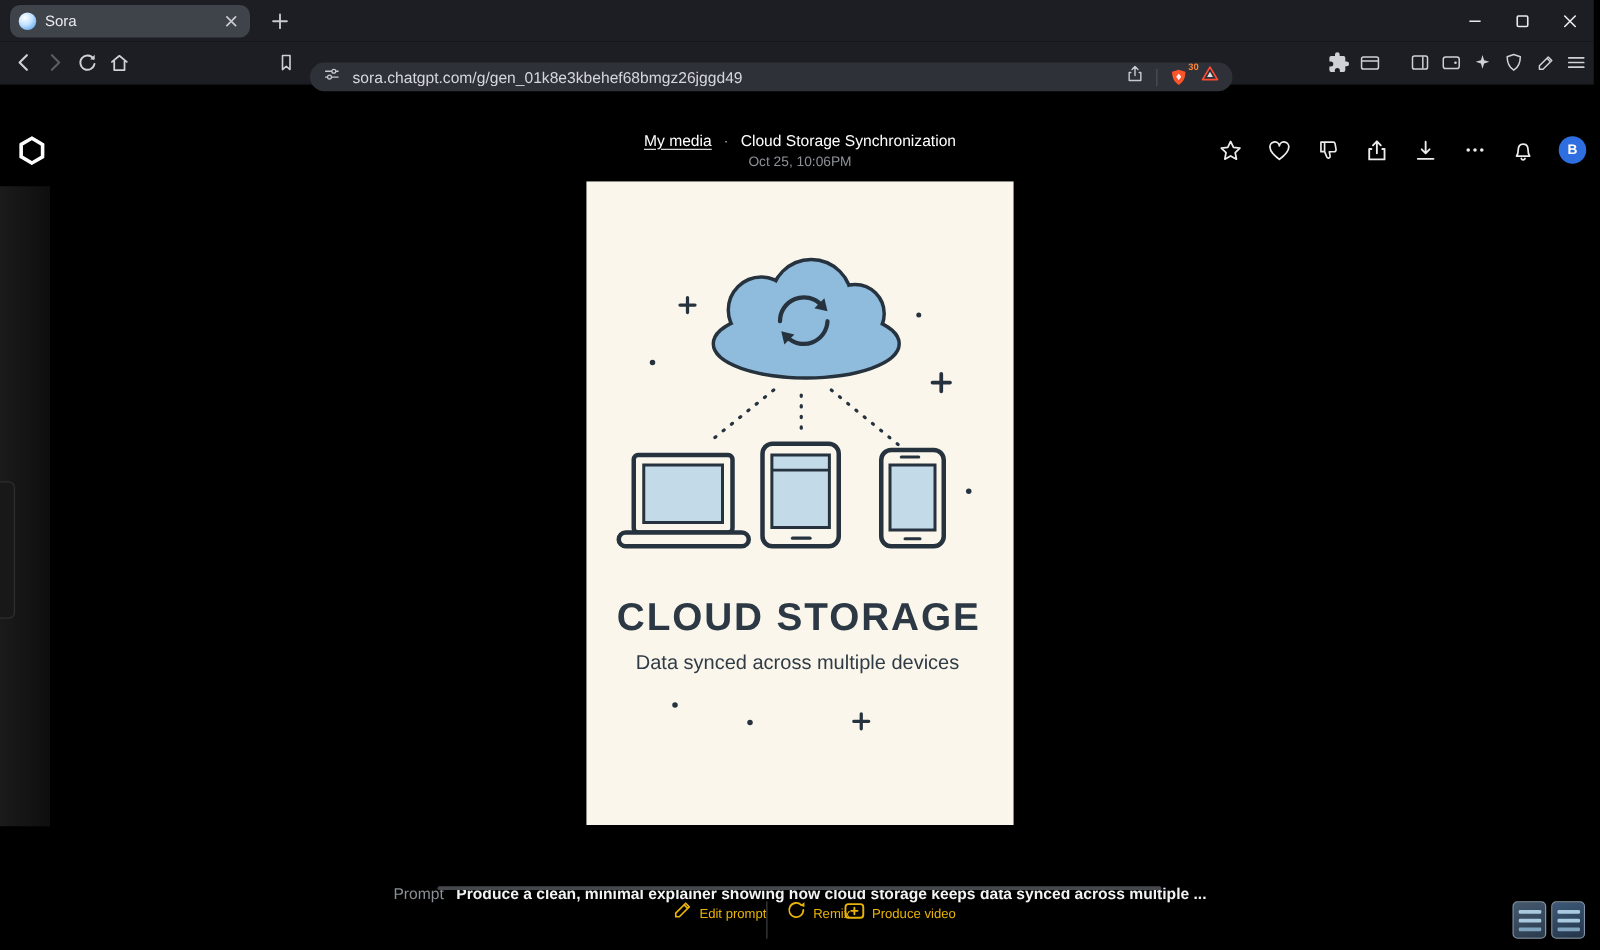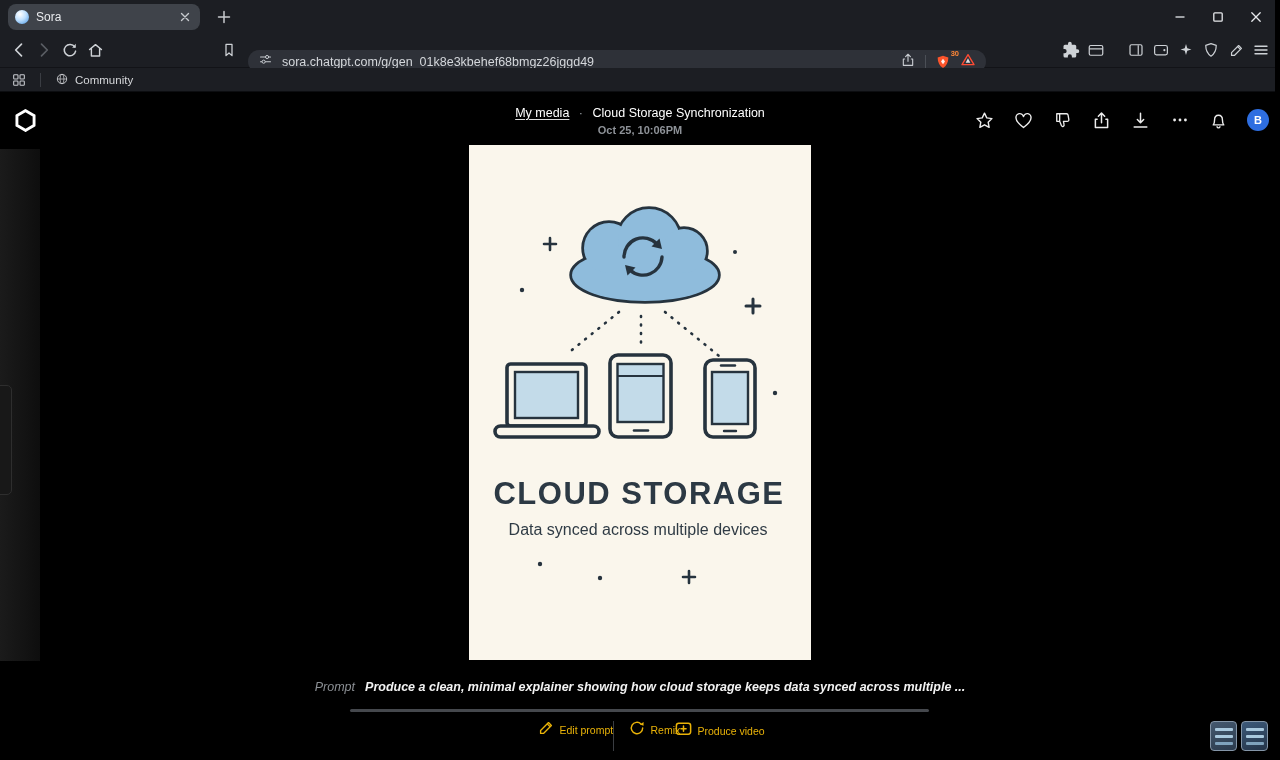--- a/index.html
+++ b/index.html
@@ -32,32 +32,32 @@
   .bm-sep { width:1px; height:14px; background:#3a3d43; margin:0 8px; }
   .bm-item { display:flex; align-items:center; gap:6px; color:#d5d7da; font-size:11.5px; padding:2px 6px; border-radius:4px; }
 
   
   .main { position:absolute; top:92px; left:0; width:1280px; height:668px; background:#000; }
   .openai-logo { position:absolute; left:13px; top:16px; width:25px; height:25px; }
   .media-header { position:absolute; top:14px; left:0; width:100%; text-align:center; color:#fff; }
   .crumb-line { font-size:12.5px; font-weight:500; }
   .crumb-link { text-decoration:underline; text-underline-offset:2px; text-decoration-color:rgba(255,255,255,.85); }
   .crumb-sep { color:#9aa0a6; margin:0 6px; font-weight:400; }
-  .timestamp { margin-top:4px; font-size:11px; color:#8e9298; font-weight:700; }
+  .timestamp { margin-top:4px; font-size:11px; color:#8e9298; font-weight:400; }
   .header-actions { position:absolute; top:17px; right:11px; display:flex; align-items:center; gap:18px; color:#ececec; }
   .ha-btn { width:21px; height:21px; display:flex; align-items:center; justify-content:center; }
   .avatar { width:22px; height:22px; border-radius:50%; background:#2e6ee0; color:#fff; font-size:11px; font-weight:bold; display:flex; align-items:center; justify-content:center; }
 
   .prev-item { position:absolute; left:0; top:57px; width:40px; height:512px; background:linear-gradient(90deg,#1b1b1b,#0e0e0e); }
   .prev-thumb { position:absolute; left:-5px; top:236px; width:17px; height:110px; border:1px solid #2e2e2e; border-radius:5px; background:#181818; }
 
   .poster { position:absolute; left:469px; top:53px; width:342px; height:515px; }
   .poster svg { display:block; }
 
-  .prompt-row { position:absolute; top:588px; left:0; width:100%; display:flex; justify-content:center; align-items:baseline; gap:10px; font-size:12.5px;font-style:italic; }
+  .prompt-row { position:absolute; top:616px; left:0; width:100%; display:flex; justify-content:center; align-items:baseline; gap:10px; font-size:12.5px; }
   .prompt-label { color:#8b8f94; }
   .prompt-text { color:#f2f2f2; font-weight:bold; }
   .prompt-scrollbar { position:absolute; top:617px; left:350px; width:579px; height:3px; background:#45484d; border-radius:2px; }
 
   .footer-actions { position:absolute; top:627px; left:0; width:100%; display:flex; justify-content:center; align-items:flex-start; }
   .fa-item { display:flex; flex-direction:row; align-items:center; gap:5px; color:#eab308; width:66px; }
   .fa-item .lbl { font-size:10.5px; white-space:nowrap; }
   .fa-sep { width:1px; height:30px; background:#3a3d42; margin:0 14px 0 10px; align-self:flex-start; position:relative; top:2px; }
 
   .mini-thumbs { position:absolute; right:12px; top:629px; display:flex; gap:4px; }
@@ -202,41 +202,20 @@
           <path d="M13.5 6.5 L17.5 10.5" stroke="currentColor" stroke-width="1.7"></path>
         </svg>
     </div>
     <div class="tbtn" style="left:1248px">
       <svg width="18" height="18" viewBox="0 0 24 24">
           <path d="M4 7 H20 M4 12 H20 M4 17 H20" stroke="currentColor" stroke-width="1.8" stroke-linecap="round"></path>
         </svg>
     </div>
   </div>
 
-  <div class="bookmarksbar">
-    <div class="bm-grid">
-      <svg width="16" height="16" viewBox="0 0 24 24">
-          <rect x="4" y="4" width="6.5" height="6.5" rx="1.2" fill="none" stroke="currentColor" stroke-width="1.6"></rect>
-          <rect x="13.5" y="4" width="6.5" height="6.5" rx="1.2" fill="none" stroke="currentColor" stroke-width="1.6"></rect>
-          <rect x="4" y="13.5" width="6.5" height="6.5" rx="1.2" fill="none" stroke="currentColor" stroke-width="1.6"></rect>
-          <rect x="13.5" y="13.5" width="6.5" height="6.5" rx="1.2" fill="none" stroke="currentColor" stroke-width="1.6"></rect>
-        </svg>
-    </div>
-    <div class="bm-sep"></div>
-    <div class="bm-item">
-      <span>
-        <svg width="14" height="14" viewBox="0 0 24 24">
-            <circle cx="12" cy="12" r="8" fill="none" stroke="currentColor" stroke-width="1.5"></circle>
-            <ellipse cx="12" cy="12" rx="3.4" ry="8" fill="none" stroke="currentColor" stroke-width="1.2"></ellipse>
-            <path d="M4.5 12 H19.5" stroke="currentColor" stroke-width="1.2"></path>
-          </svg>
-      </span>
-      <span>Community</span>
-    </div>
-  </div>
 
   <div class="main">
 
     <div class="openai-logo">
       <svg width="25" height="25" viewBox="0 0 24 24">
         <g transform="translate(12,12)" stroke="#fff" stroke-width="1.9" fill="none" stroke-linejoin="round" stroke-linecap="round">
           <path d="M0 -10 L7.8 -5.5 L7.8 3.5" transform="rotate(0)"></path>
           <path d="M0 -10 L7.8 -5.5 L7.8 3.5" transform="rotate(60)"></path>
           <path d="M0 -10 L7.8 -5.5 L7.8 3.5" transform="rotate(120)"></path>
           <path d="M0 -10 L7.8 -5.5 L7.8 3.5" transform="rotate(180)"></path>

